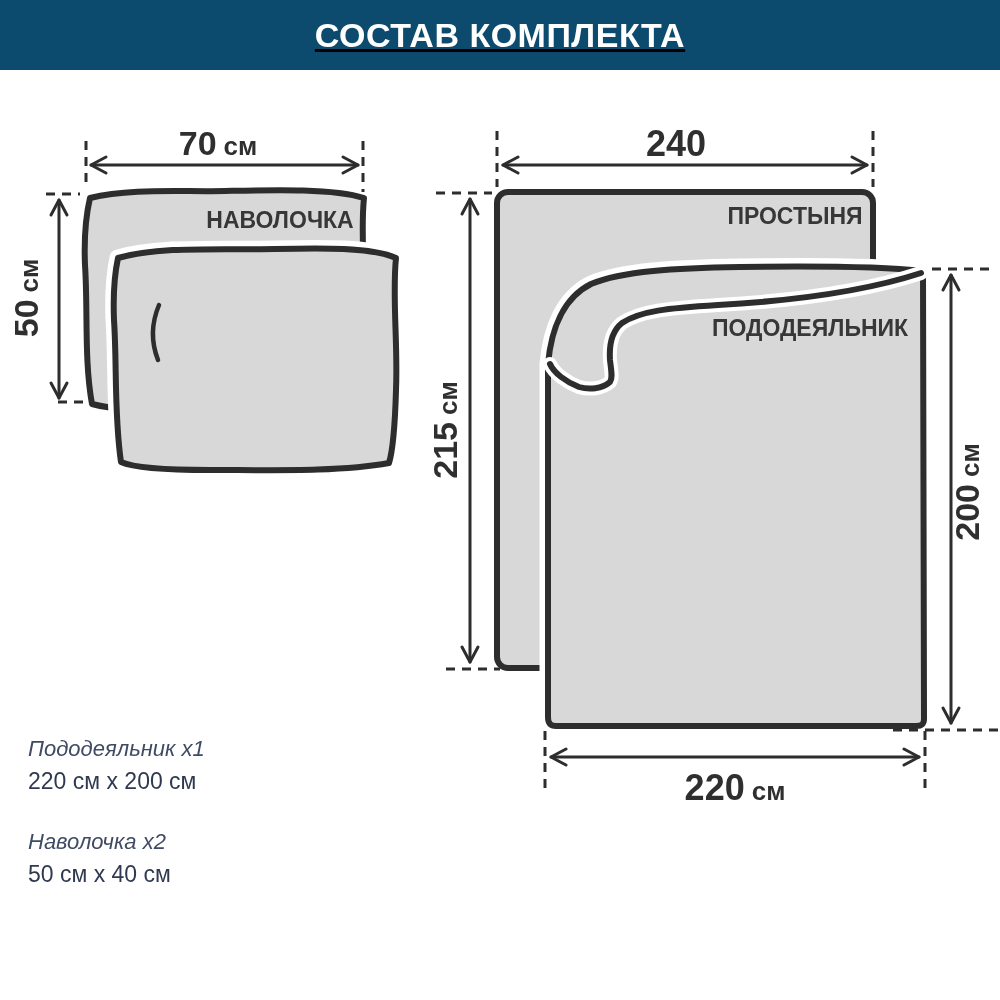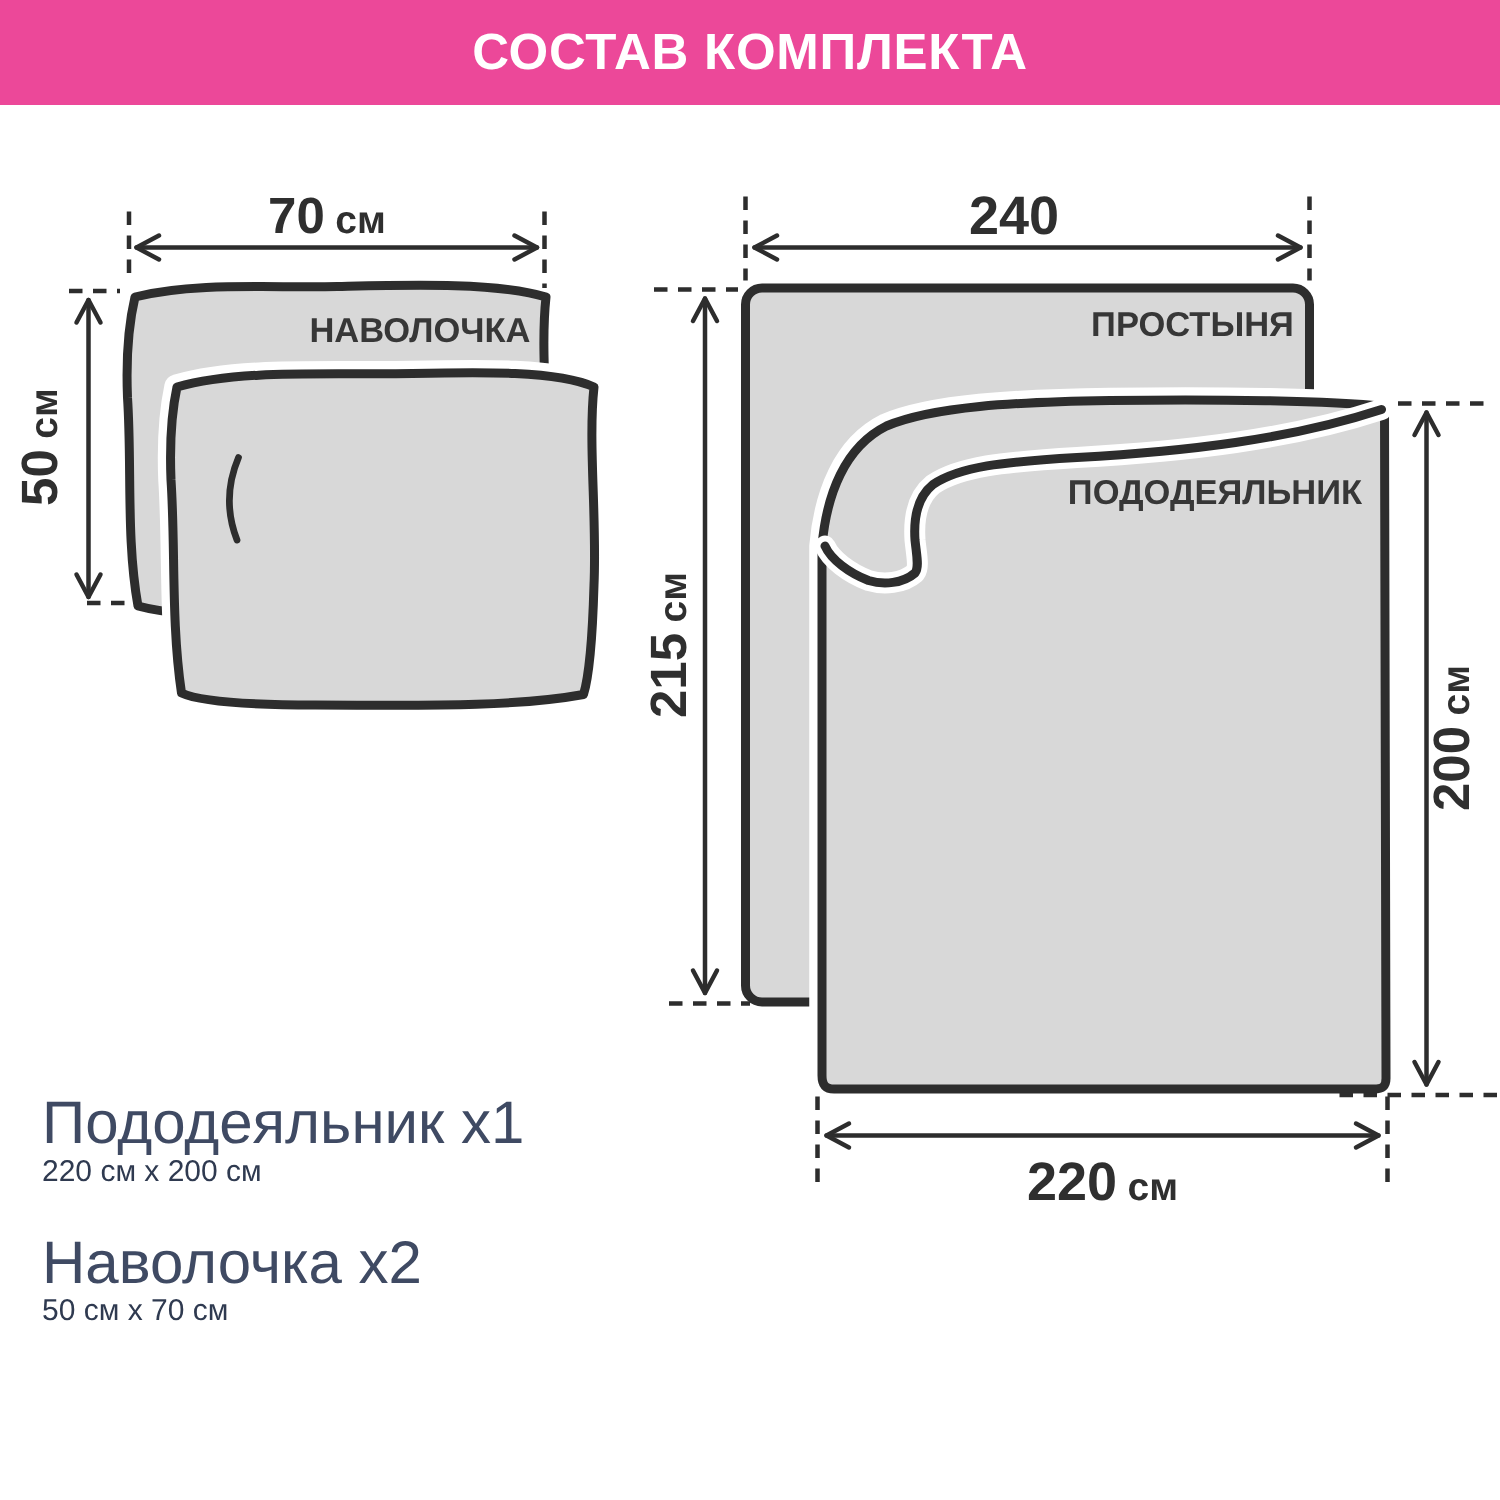--- a/index.html
+++ b/index.html
@@ -22,27 +22,27 @@
   .nofill{fill:none;}
   .dash{stroke:#2d2d2d;stroke-width:3;stroke-dasharray:9 7;fill:none;}
   .dim{stroke:#2d2d2d;stroke-width:3;fill:none;stroke-linecap:round;stroke-linejoin:round;}
   .itemlabel{font-weight:bold;font-size:23px;fill:#373737;}
   .dimtext{font-weight:bold;fill:#2f2f2f;}
   .num{font-size:34px;}
   .numbig{font-size:36px;}
   .unit{font-size:26px;}
   .legend{position:absolute;left:28px;top:734px;}
   .legend-item{margin-bottom:28px;}
-  .legend-name{font-size:40px;line-height:30px;font-weight:500;color:#3F4A63;}
-  .legend-size{font-size:20px;line-height:26px;margin-top:4px;color:#2F3A50;}
+  .legend-name{font-size:22px;line-height:30px;font-weight:500;color:#3F4A63;font-style:italic;}
+  .legend-size{font-size:23px;line-height:26px;margin-top:4px;color:#2F3A50;}
 </style>
 </head>
 <body>
 
-<div class="header" style="background: #ec4899;">
+<div class="header" style="background: #0c4a6e; text-decoration: underline;">
   <div class="header-title" style="color: rgb(255, 255, 255);">СОСТАВ КОМПЛЕКТА</div>
 </div>
 
 <svg class="diagram" width="1000" height="1000" viewBox="0 0 1000 1000">
 
   <g>
 
     <path class="fill outline" stroke-width="5.5" d="M 90,198
          C 130,188 180,192 225,191
          C 270,190 332,188 364,198
@@ -181,15 +181,15 @@
   </g>
 </svg>
 
 <div class="legend">
   <div class="legend-item">
     <div class="legend-name" style="color: rgb(63, 74, 99);">Пододеяльник x1</div>
     <div class="legend-size" style="color: rgb(47, 58, 80);">220 см x 200 см</div>
   </div>
   <div class="legend-item">
     <div class="legend-name" style="color: rgb(63, 74, 99); margin-top: 33px;">Наволочка x2</div>
-    <div class="legend-size" style="color: rgb(47, 58, 80);">50 см x 70 см</div>
+    <div class="legend-size" style="color: rgb(47, 58, 80);">50 см x 40 см</div>
   </div>
 </div>
 
 </body></html>

